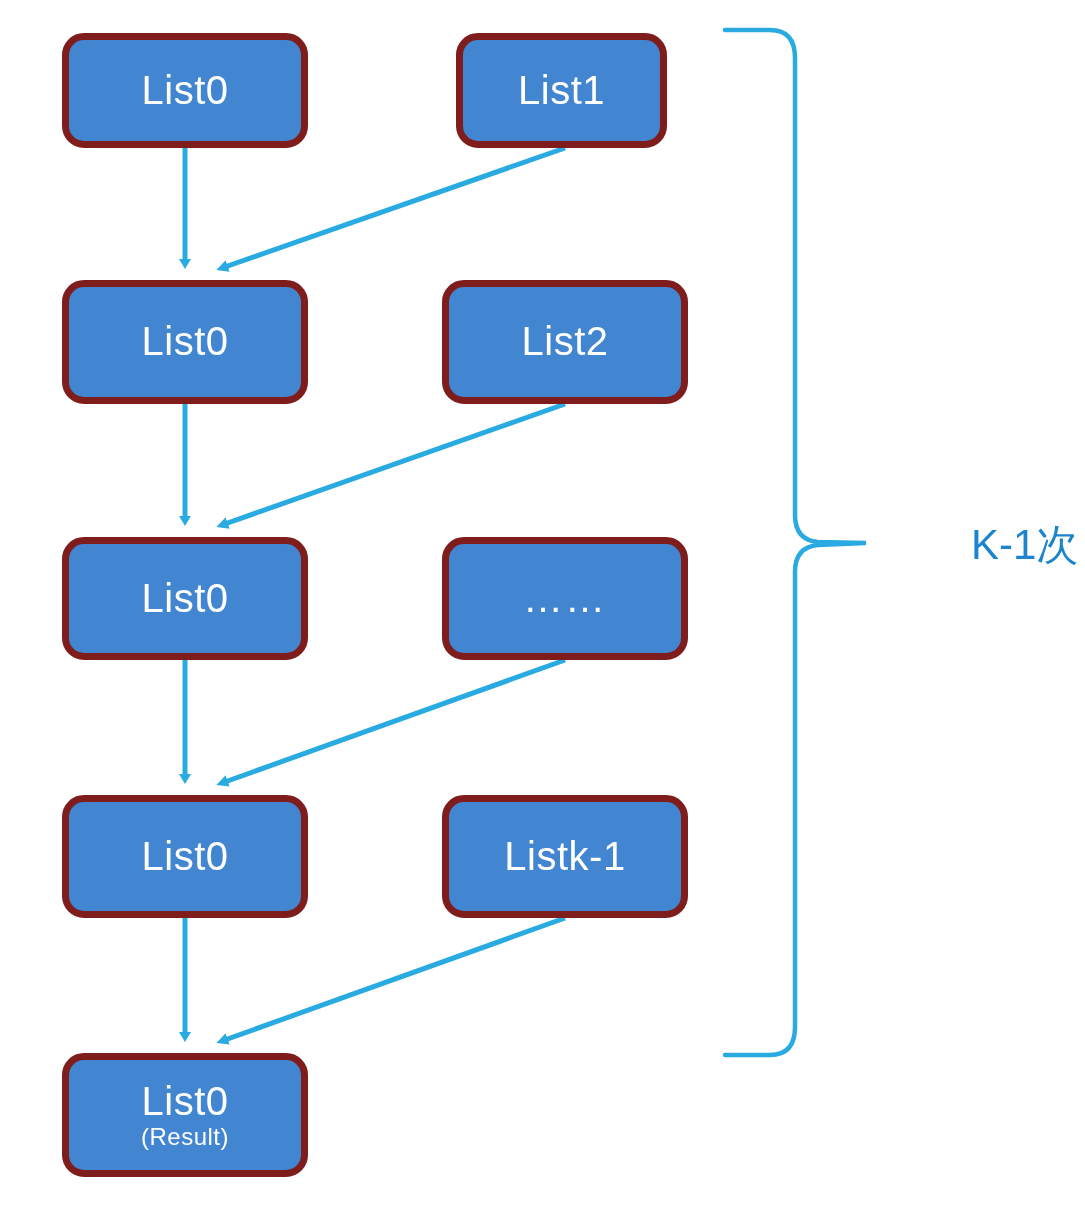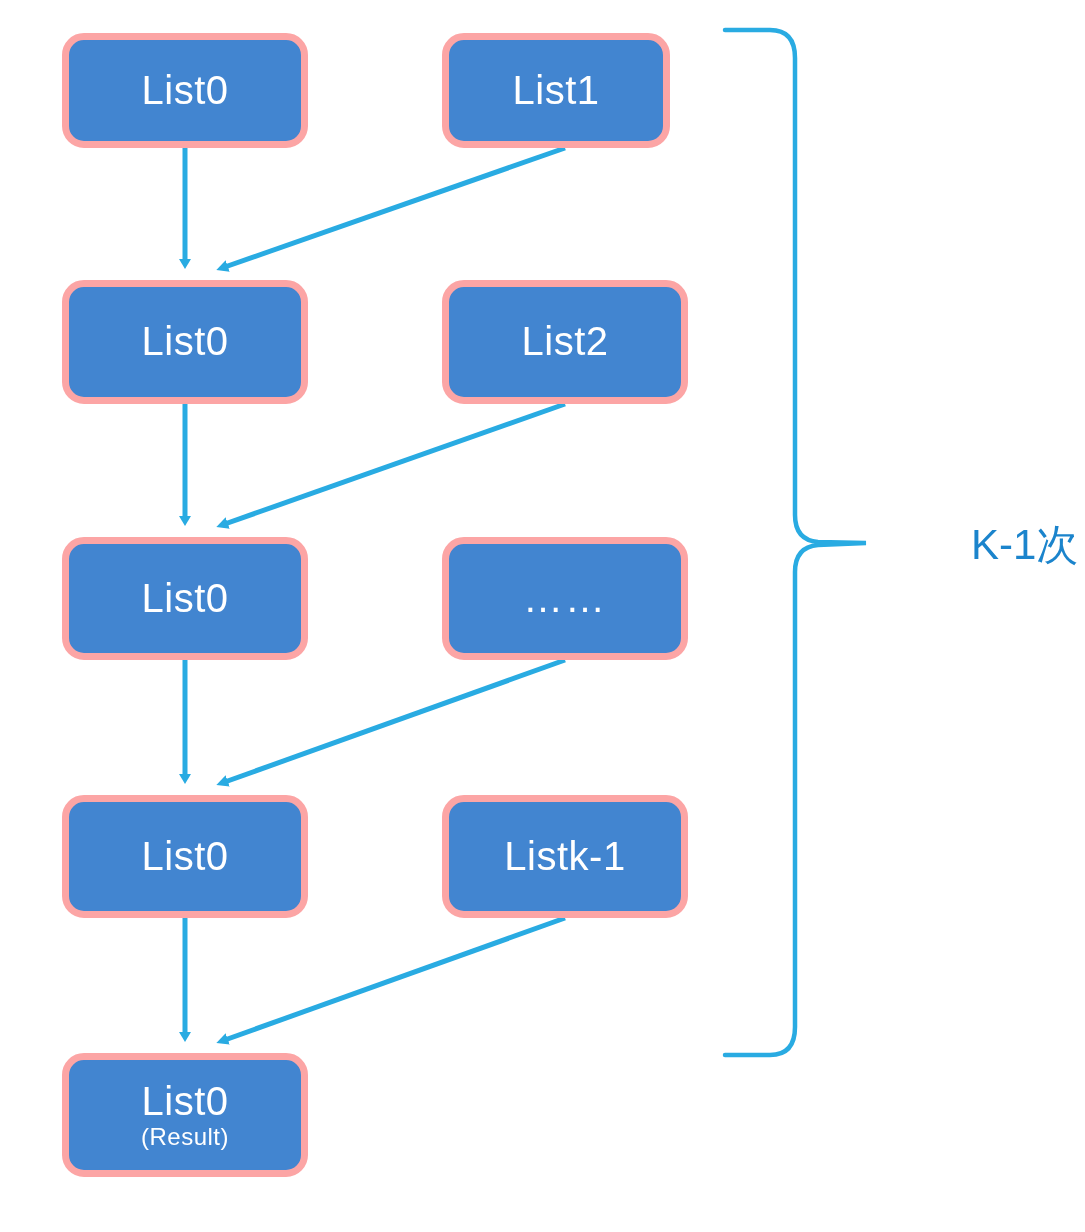--- a/index.html
+++ b/index.html
@@ -21,21 +21,21 @@
     position: absolute;
     left: 0;
     top: 0;
     width: 1085px;
     height: 1232px;
     pointer-events: none;
   }
   .node {
     position: absolute;
     box-sizing: border-box;
-    border: 7px solid #fca5a5;
+    border: 7px solid #7f1d1d;
     background: #4285D0;
     border-radius: 22px;
     display: flex;
     flex-direction: column;
     align-items: center;
     justify-content: center;
     color: #ffffff;
     font-size: 40px;
     line-height: 1.08;
     letter-spacing: 0.5px;
@@ -106,21 +106,21 @@
 
   <div class="node" style="left:62px; top:795px; width:246px; height:123px;">
     <span>List0</span>
   </div>
 
   <div class="node" style="left:62px; top:1053px; width:246px; height:124px;">
     <span>List0</span>
     <span class="line2">(Result)</span>
   </div>
 
-  <div class="node" style="left:442px; top:33px; width:228px; height:115px;">
+  <div class="node" style="left:456px; top:33px; width:211px; height:115px;">
     <span>List1</span>
   </div>
 
   <div class="node" style="left:442px; top:280px; width:246px; height:124px;align-items:center;">
     <span>List2</span>
   </div>
 
   <div class="node dots" style="left:442px; top:537px; width:246px; height:123px;">
     <span>……</span>
   </div>

